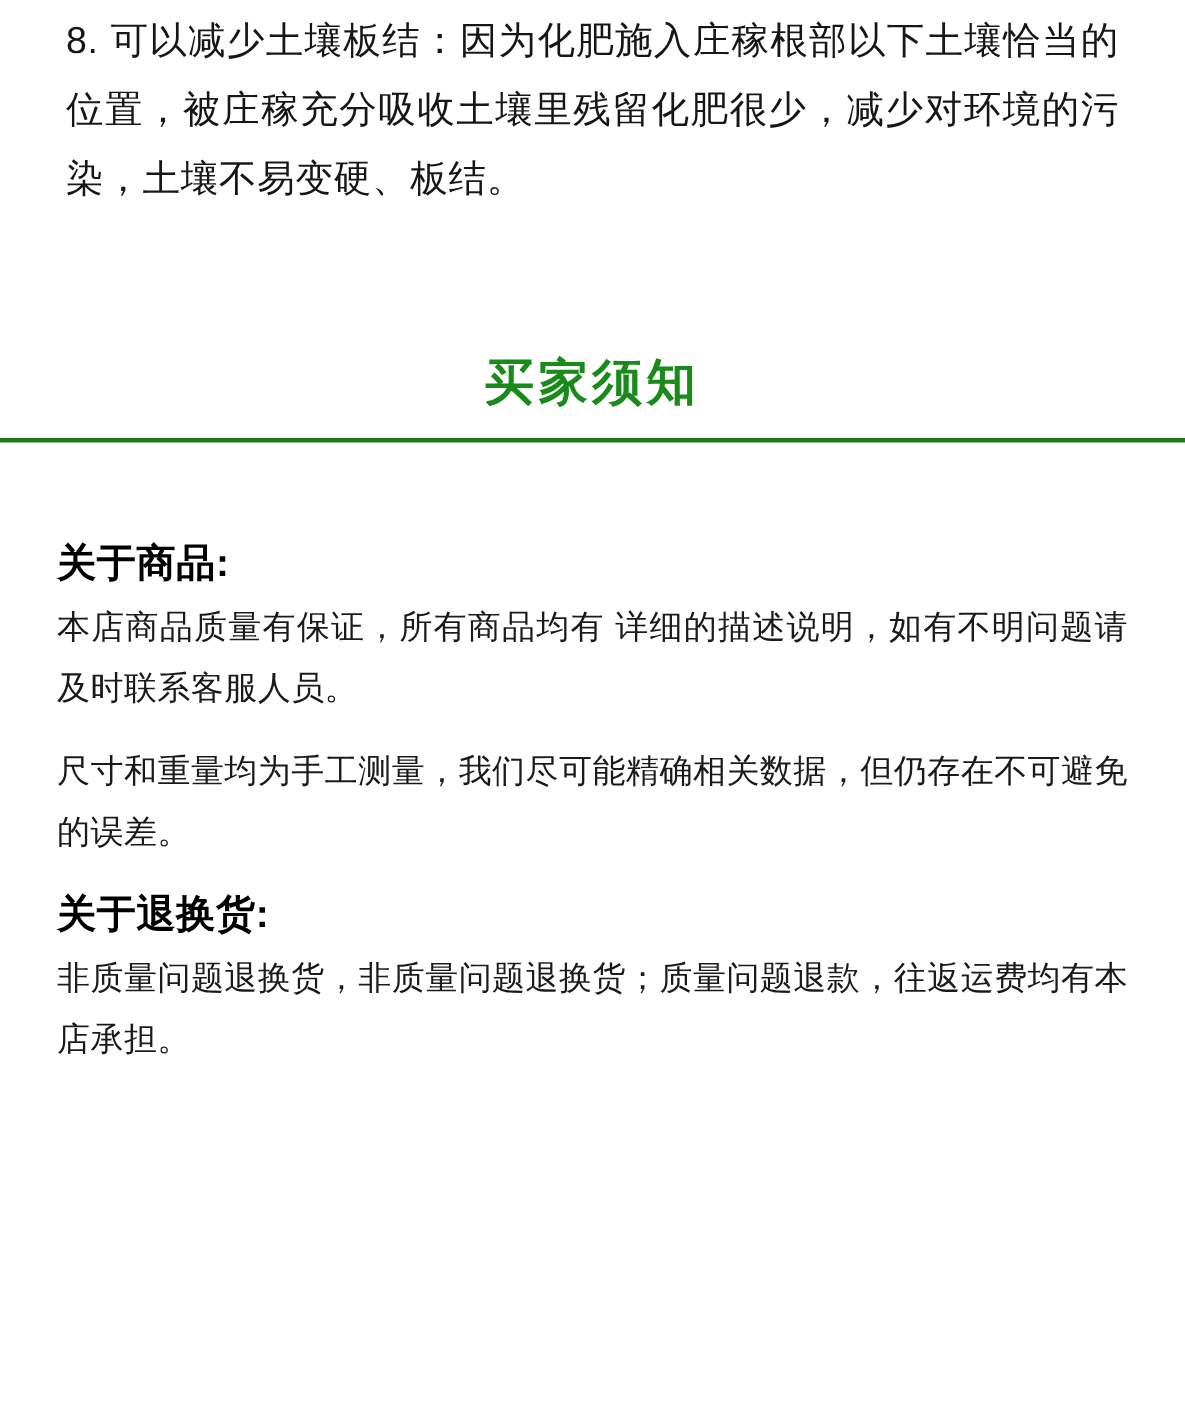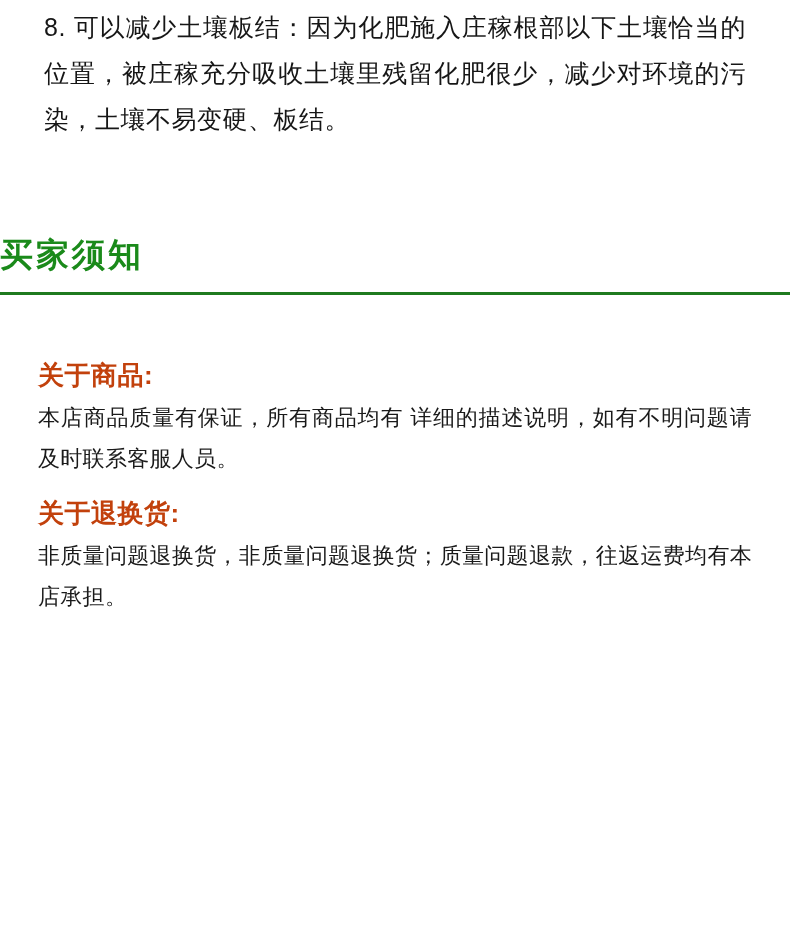--- a/index.html
+++ b/index.html
@@ -33,42 +33,42 @@
     margin: 0;
     text-align: justify;
   }
 
   
   .section-band {
     margin-top: 74px;
     height: 76px;
     display: flex;
     align-items: center;
-    justify-content: flex-start;
+    justify-content: center;
     border-bottom: 3px solid #1f7a1f;
   }
   .section-title {
     font-size: 33px;
     font-weight: bold;
     color: #1a8a1a;
     letter-spacing: 3px;
     line-height: 1;
   }
 
   
   .notice-list {
     padding: 60px 38px 0 38px;
   }
   .notice-item {
     margin-bottom: 14px;
   }
   .notice-head {
     font-size: 26px;
     font-weight: bold;
-    color: #c2410c;
+    color: #000000;
     line-height: 40px;
     margin-bottom: 2px;
     letter-spacing: 0.5px;
   }
   .notice-body {
     font-size: 22px;
     line-height: 41px;
     color: #1a1a1a;
     letter-spacing: 0.3px;
     text-align: justify;
@@ -91,20 +91,21 @@
 
     <div class="notice-item">
       <div class="notice-head">关于商品:</div>
       <div class="notice-body">本店商品质量有保证，所有商品均有 详细的描述说明，如有不明问题请及时联系客服人员。</div>
     </div>
 
     <div class="notice-item">
     </div>
 
     <div class="notice-item">
+      <div class="notice-body">尺寸和重量均为手工测量，我们尽可能精确相关数据，但仍存在不可避免的误差。</div>
     </div>
 
     <div class="notice-item">
       <div class="notice-head">关于退换货:</div>
       <div class="notice-body">非质量问题退换货，非质量问题退换货；质量问题退款，往返运费均有本店承担。</div>
     </div>
 
   </div>
 
 </div>

